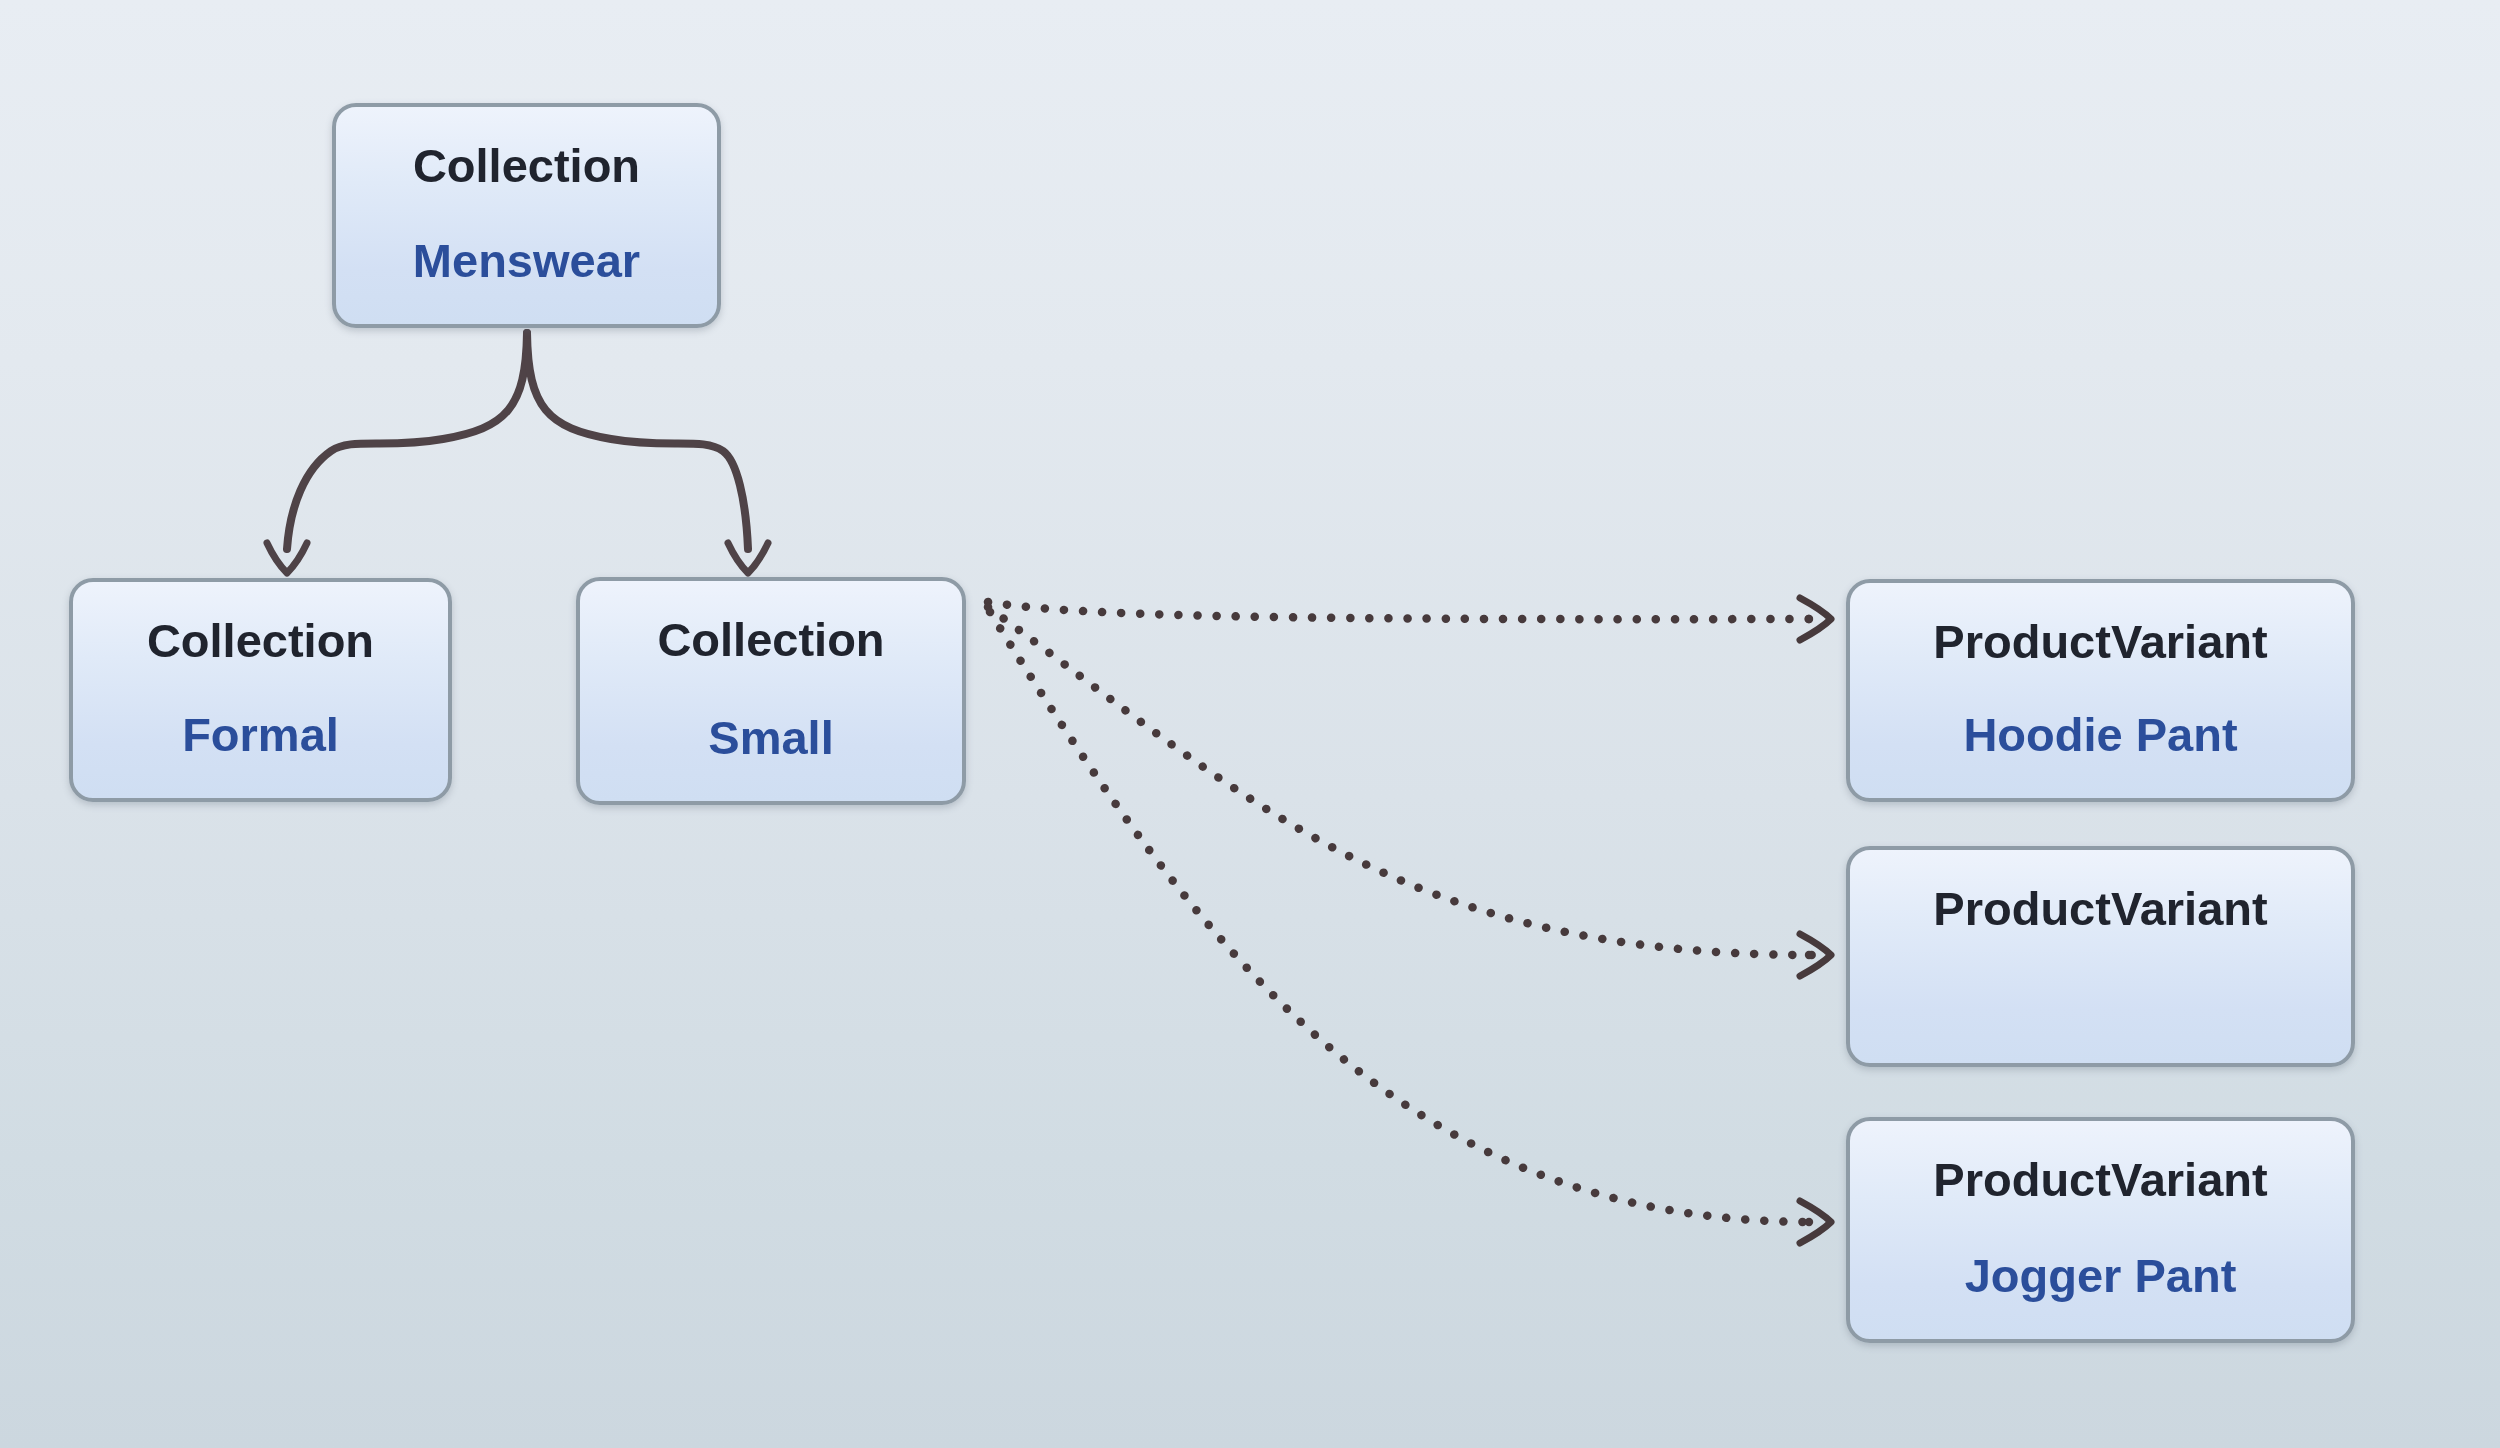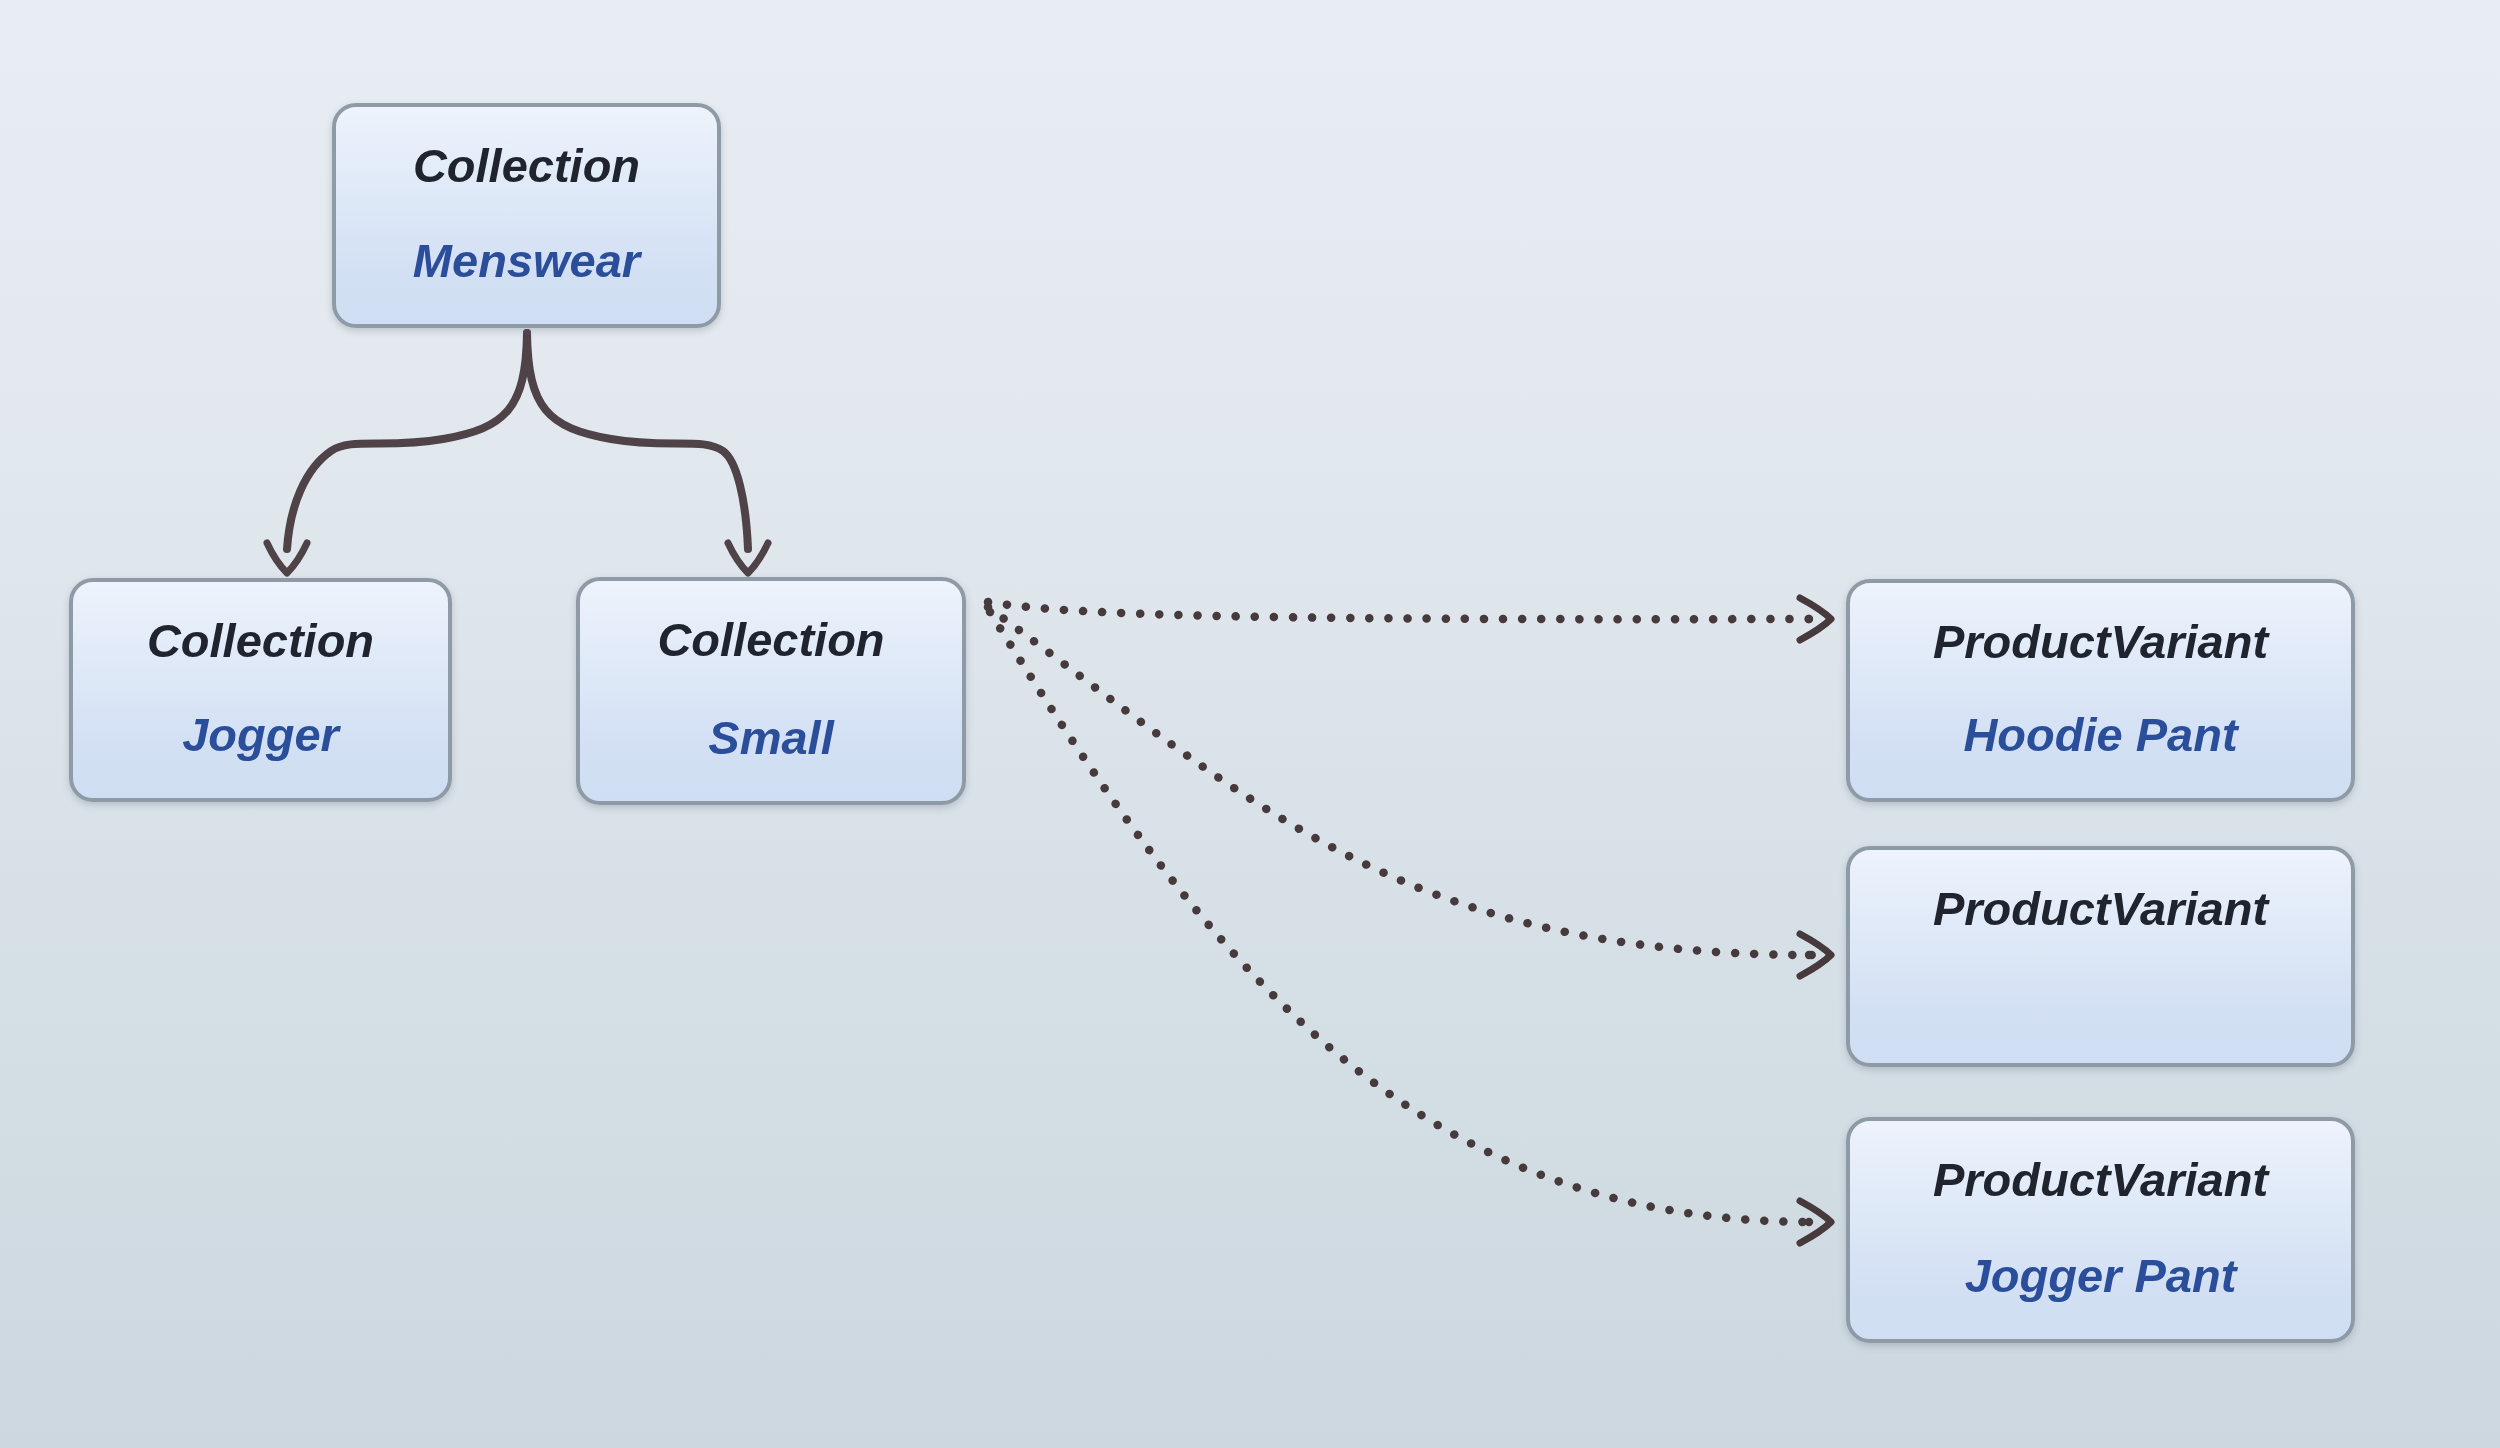--- a/index.html
+++ b/index.html
@@ -7,21 +7,20 @@
     padding: 0;
     background: #ccd7df;
   }
   .canvas {
     position: relative;
     width: 2500px;
     height: 1448px;
     overflow: hidden;
     font-family: "Liberation Sans", sans-serif;
     background: linear-gradient(180deg, #e8edf3 0%, #e3e9ef 25%, #dae2e9 55%, #d1dce3 80%, #ccd7df 100%);
-    font-style: italic;
   }
   .edges-layer {
     position: absolute;
     left: 0;
     top: 0;
     width: 100%;
     height: 100%;
   }
   .node {
     position: absolute;
@@ -106,21 +105,21 @@
     <circle class="dot-tip" cx="1809" cy="1222" r="4.2"></circle>
   </svg>
 
   <div class="node n-menswear">
     <span class="node-type">Collection</span>
     <span class="node-name">Menswear</span>
   </div>
 
   <div class="node n-formal">
     <span class="node-type">Collection</span>
-    <span class="node-name">Jogger</span>
+    <span class="node-name">Formal</span>
   </div>
 
   <div class="node n-casual">
     <span class="node-type">Collection</span>
     <span class="node-name">Small</span>
   </div>
 
   <div class="node n-hoodie">
     <span class="node-type">ProductVariant</span>
     <span class="node-name">Hoodie Pant</span>

